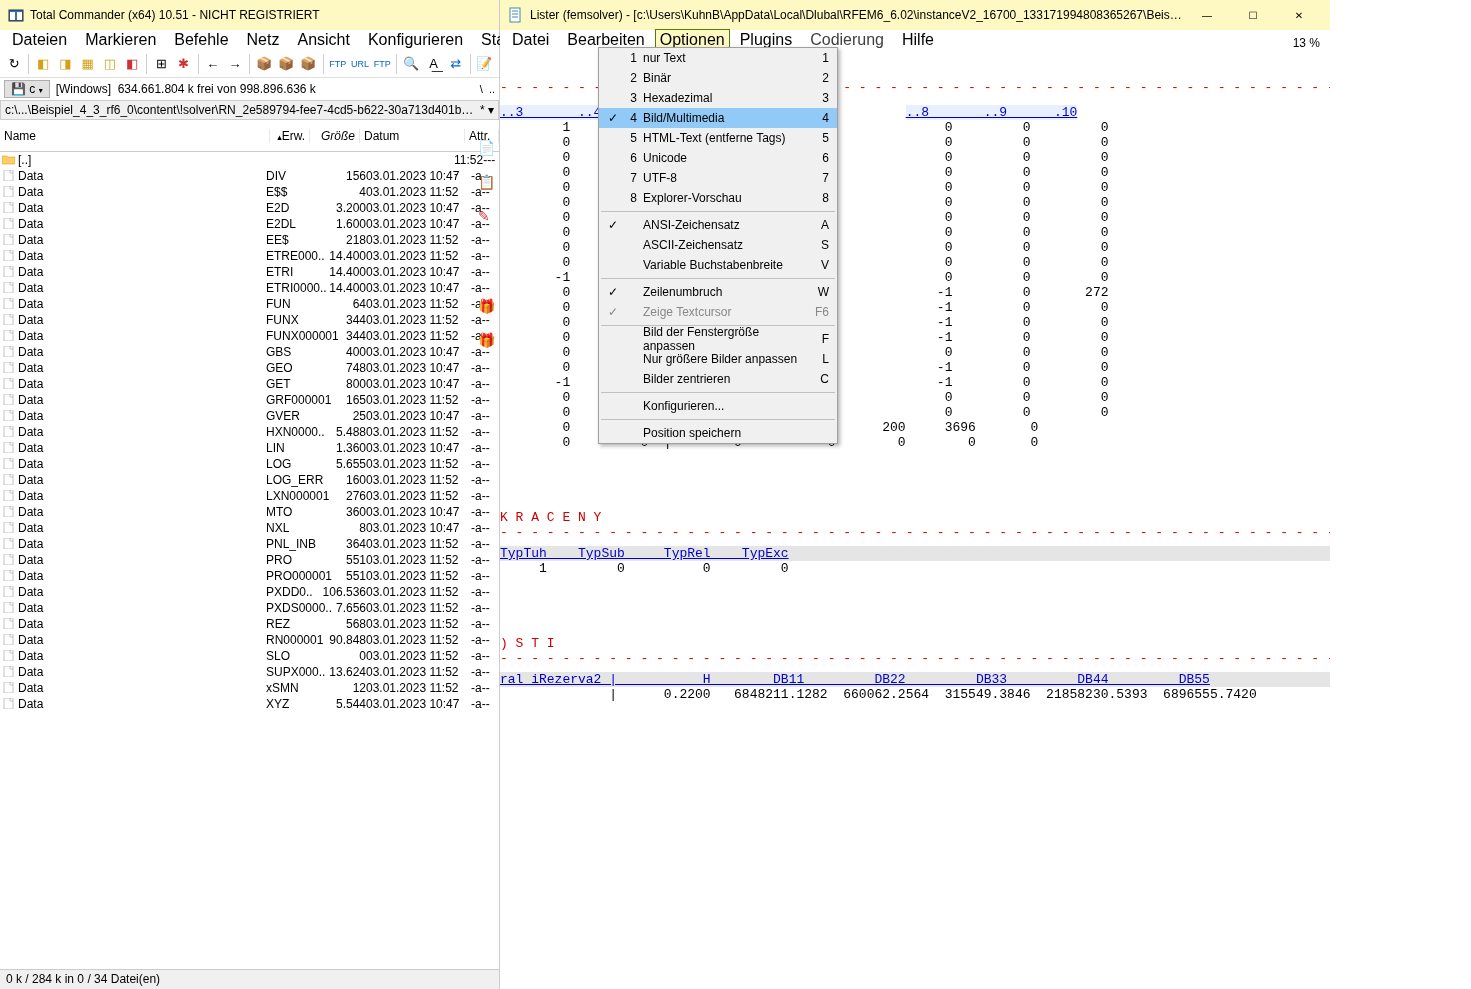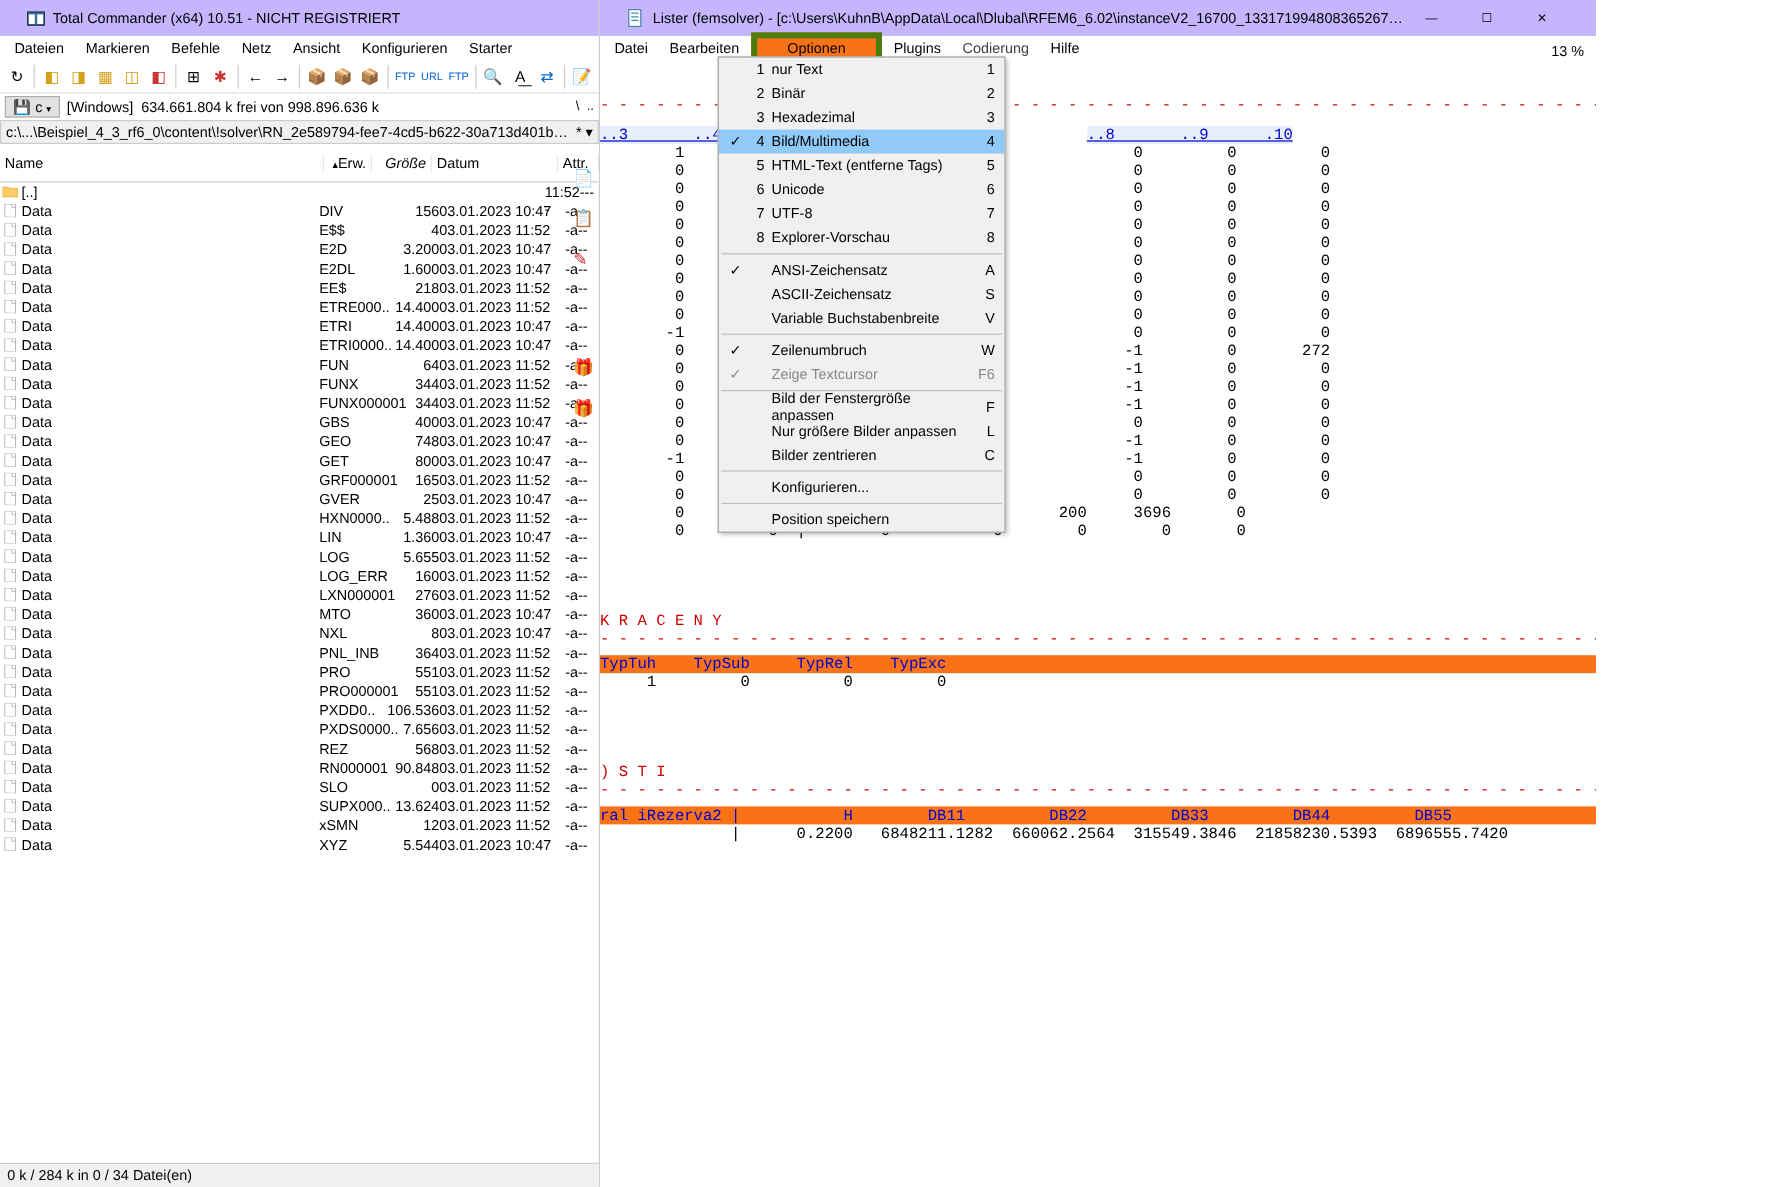--- a/index.html
+++ b/index.html
@@ -1,26 +1,26 @@
 <!DOCTYPE html>
 <html><head>
 <meta charset="utf-8">
 <style>
 * { margin: 0; padding: 0; box-sizing: border-box; }
 body { font-family: "Segoe UI", Tahoma, sans-serif; font-size: 12px; background: #fff; overflow: hidden; width: 1471px; height: 989px; position: relative; }
 .tc-window { position: absolute; left: 0; top: 0; width: 500px; height: 989px; border-right: 1px solid #ccc; background: #fff; }
 .lister-window { position: absolute; left: 500px; top: 0; width: 830px; height: 989px; background: #fff; }
-.titlebar { height: 30px; background: #c4b5fd; display: flex; align-items: center; padding: 0 22px; font-size: 12px; }
+.titlebar { height: 30px; background: #fef9c3; display: flex; align-items: center; padding: 0 8px; font-size: 12px; }
 .titlebar .icon-box { width: 16px; height: 16px; margin-right: 6px; display: inline-flex; align-items: center; justify-content: center; }
 .titlebar .title-text { flex: 1; overflow: hidden; text-overflow: ellipsis; white-space: nowrap; }
 .win-controls { display: flex; gap: 0; }
 .win-btn { width: 46px; height: 30px; display: flex; align-items: center; justify-content: center; font-size: 10px; }
-.menubar { height: 20px; display: flex; align-items: center; padding: 0 4px; gap: 2px; font-size: 12px; }
+.menubar { height: 20px; display: flex; align-items: center; padding: 0 4px; gap: 2px; font-size: 16px; }
 .menubar .menu-item { padding: 2px 8px; }
-.menubar .menu-item.active { background: #f97316; border: 5px solid #4d7c0f; padding: 1px 25px; }
+.menubar .menu-item.active { background: #fef9c3; border: 1px solid #4d7c0f; padding: 1px 4px; }
 .menubar .menu-disabled { color: #404040; }
 .toolbar { height: 28px; display: flex; align-items: center; padding: 2px 4px; gap: 2px; border-bottom: 1px solid #e0e0e0; }
 .tool-btn { width: 22px; height: 22px; display: flex; align-items: center; justify-content: center; font-size: 13px; border: 1px solid transparent; }
 .tool-sep { width: 1px; height: 20px; background: #ccc; margin: 0 2px; }
 .drivebar { height: 22px; display: flex; align-items: center; padding: 0 4px; font-size: 12px; gap: 4px; }
 .drive-btn { padding: 1px 6px; border: 1px solid #adadad; background: #e1e1e1; margin-right: 2px; }
 .drive-info { flex: 1; }
 .drivebar .right-btns { display: flex; gap: 6px; font-size: 11px; }
 .pathbar { height: 20px; background: #f0f0f0; border: 1px solid #ccc; display: flex; align-items: center; padding: 0 4px; font-size: 12px; }
 .pathbar .path-text { flex: 1; overflow: hidden; text-overflow: ellipsis; white-space: nowrap; }
@@ -39,21 +39,21 @@
 .file-row .fs { width: 45px; text-align: right; }
 .file-row .fd { width: 105px; }
 .file-row .fa { width: 28px; }
 .statusbar { position: absolute; bottom: 0; left: 0; right: 0; height: 20px; border-top: 1px solid #ccc; padding: 2px 6px; font-size: 12px; background: #f0f0f0; }
 .vtoolstrip { position: absolute; left: 475px; top: 140px; width: 24px; display: flex; flex-direction: column; gap: 16px; align-items: center; }
 .vtoolstrip .vbtn { width: 18px; height: 18px; font-size: 14px; }
 .lister-content { position: relative; padding: 0; font-family: "Courier New", monospace; font-size: 13px; white-space: pre; overflow: hidden; }
 .lister-pct { position: absolute; right: 10px; top: 36px; font-size: 12px; margin-left: 40px; }
 .redline { color: #c00; letter-spacing: 0; }
 .blueund { color: #00c; text-decoration: underline; background: #e8f0ff; }
-.bluehdr { color: #00c; background: #f97316; }
+.bluehdr { color: #00c; text-decoration: underline; background: #e5e5e5; }
 .numrow { color: #000; }
 .dropdown { position: absolute; left: 598px; top: 47px; width: 240px; background: #f0f0f0; border: 1px solid #a0a0a0; box-shadow: 2px 2px 4px rgba(0,0,0,0.3); z-index: 100; font-size: 12px; }
 .dd-item { height: 20px; display: flex; align-items: center; padding: 0 8px 0 4px; }
 .dd-item.sel { background: #91c9f7; }
 .dd-item .chk { width: 20px; text-align: center; }
 .dd-item .num { width: 14px; text-align: right; margin-right: 6px; }
 .dd-item .lbl { flex: 1; }
 .dd-item .sc { width: 20px; text-align: right; }
 .dd-item.disabled { color: #888; }
 .dd-sep { height: 1px; background: #c0c0c0; margin: 3px 2px; }

